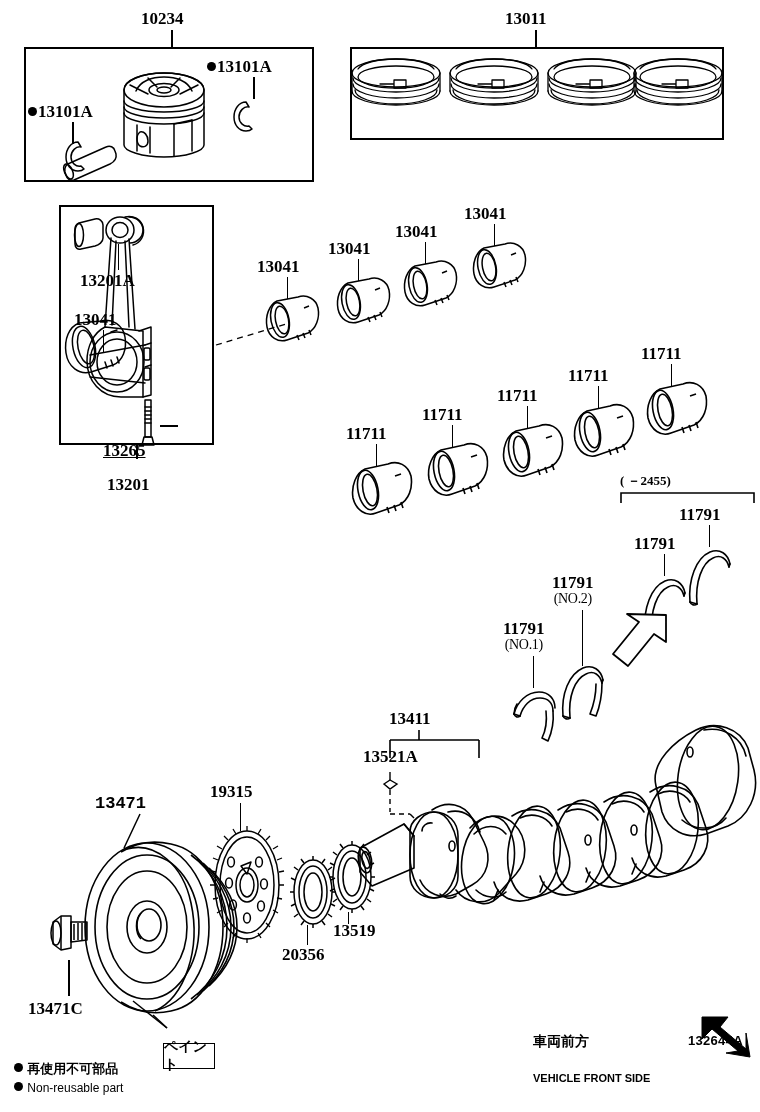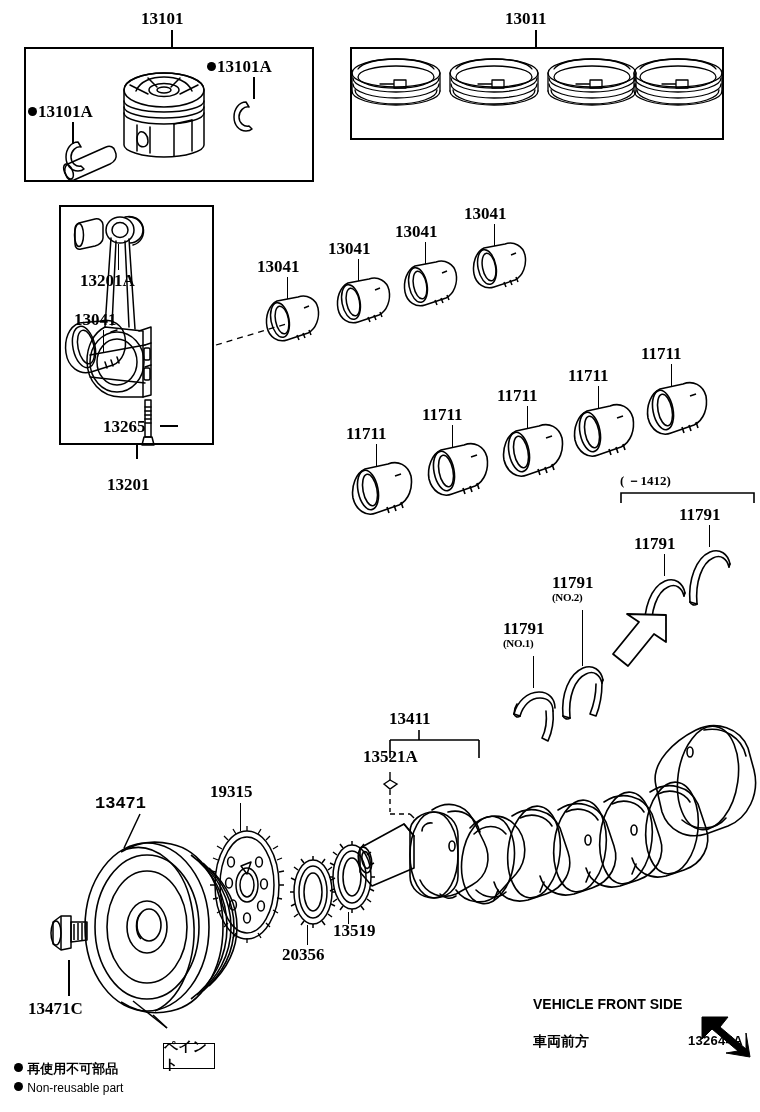--- a/index.html
+++ b/index.html
@@ -21,23 +21,23 @@
     font-family: "Liberation Serif", serif;
     font-weight: bold;
     font-size: 17px;
     color: #000;
     white-space: nowrap;
     line-height: 1.05;
   }
   .lbl.sm { font-size: 12px; font-weight: bold; }
   .sub {
     display: block;
-    font-size: 11px;
-    font-weight: bold;
-    text-align: left;
+    font-size: 14px;
+    font-weight: normal;
+    text-align: center;
     letter-spacing: -0.3px;
   }
   .bullet {
     display: inline-block;
     width: 9px; height: 9px;
     border-radius: 50%;
     background: #000;
     vertical-align: 1px;
     margin-right: 1px;
   }
@@ -88,21 +88,21 @@
     font-size: 14px;
     font-weight: bold;
     background: #fff;
   }
 </style>
 </head>
 <body>
 
 <div id="page">
 
-  <div class="lbl" style="left:141px; top:10px;">13101</div>
+  <div class="lbl" style="left:141px; top:10px;">10234</div>
   <div class="leader" style="left:171px; top:30px; width:1.6px; height:18px;"></div>
   <div class="box" style="left:24px; top:47px; width:290px; height:135px;"></div>
 
   <svg class="art" style="left:24px; top:47px;" width="292" height="137" viewBox="0 0 292 137">
     <g fill="none" stroke="#000" stroke-width="1.5" stroke-linejoin="round" stroke-linecap="round">
 
       <path d="M100 43 C100 33 118 26 140 26 C162 26 180 33 180 43 L180 98 C180 104 162 110 140 110 C118 110 100 104 100 98 Z"></path>
       <ellipse cx="140" cy="43" rx="40" ry="17"></ellipse>
 
       <path d="M112 44 C116 34 128 30 140 30 C152 30 164 34 168 44"></path>
@@ -199,21 +199,21 @@
       <path d="M86 202 L92 202 M86 206 L92 206 M86 210 L92 210 M86 214 L92 214 M86 218 L92 218"></path>
     </g>
   </svg>
 
   <div class="lbl" style="left:80px; top:272px;">13201A</div>
   <div class="leader" style="left:118px; top:244px; width:1.4px; height:26px;"></div>
 
   <div class="lbl" style="left:74px; top:311px;">13041</div>
   <div class="leader" style="left:103px; top:330px; width:1.4px; height:22px;"></div>
 
-  <div class="lbl" style="left:103px; top:418px;">13265</div>
+  <div class="lbl" style="left:103px; top:442px;text-decoration:underline;">13265</div>
   <div class="leader" style="left:160px; top:425px; width:18px; height:1.6px;"></div>
 
   <svg class="art" style="left:214px; top:320px;" width="80" height="30" viewBox="0 0 80 30">
     <path d="M2 25 L72 4" fill="none" stroke="#000" stroke-width="1.3" stroke-dasharray="6 5"></path>
   </svg>
 
   <div class="lbl" style="left:257px; top:258px;">13041</div>
   <div class="leader" style="left:287px; top:277px; width:1.4px; height:22px;"></div>
   <svg class="art" style="left:264px; top:295px;" width="56" height="50" viewBox="0 0 56 50">
     <g fill="none" stroke="#000" stroke-width="1.5" stroke-linejoin="round">
@@ -314,21 +314,21 @@
   <svg class="art" style="left:646px; top:382px;" width="62" height="56" viewBox="0 0 62 56">
     <g fill="none" stroke="#000" stroke-width="1.6" stroke-linejoin="round">
       <path d="M14 7 C5 11 0 24 2 36 C5 48 15 55 25 51 L48 43 C58 38 62 26 60 14 C57 3 47 -2 37 2 Z"></path>
       <ellipse cx="17" cy="28" rx="10" ry="20" transform="rotate(-11 17 28)"></ellipse>
       <ellipse cx="19" cy="28" rx="7" ry="16" transform="rotate(-11 19 28)"></ellipse>
       <path d="M36 45 L38 51 M43 43 L45 49 M50 40 L52 46"></path>
       <path d="M44 14 L50 12"></path>
     </g>
   </svg>
 
-  <div class="lbl sm" style="left:620px; top:474px; font-size:13px;">(   －1412)</div>
+  <div class="lbl sm" style="left:620px; top:474px; font-size:13px;">(   －2455)</div>
   <svg class="art" style="left:620px; top:492px;" width="136" height="12" viewBox="0 0 136 12">
     <path d="M1 11 L1 1 L134 1 L134 11" fill="none" stroke="#000" stroke-width="1.6"></path>
   </svg>
 
   <div class="lbl" style="left:679px; top:506px;">11791</div>
   <div class="leader" style="left:709px; top:525px; width:1.4px; height:22px;"></div>
   <svg class="art" style="left:686px; top:546px;" width="46" height="62" viewBox="0 0 46 62">
     <g fill="none" stroke="#000" stroke-width="1.6" stroke-linejoin="round" stroke-linecap="round">
       <path d="M4 56 C2 34 10 12 24 6 C34 2 42 8 44 18"></path>
       <path d="M11 58 C9 36 16 17 27 12 C35 8 41 13 43 21"></path>
@@ -530,21 +530,21 @@
       <ellipse cx="24" cy="35" rx="19" ry="32"></ellipse>
       <ellipse cx="24" cy="35" rx="14" ry="26"></ellipse>
       <ellipse cx="24" cy="35" rx="9" ry="19"></ellipse>
       <path d="M5 35 L1 35 M6 23 L2 21 M9 13 L5 10 M15 6 L12 2 M24 3 L24 -1 M33 6 L36 2 M39 13 L43 10 M42 23 L46 21 M43 35 L47 35 M42 47 L46 49 M39 57 L43 60 M33 64 L36 68 M24 67 L24 71 M15 64 L12 68 M9 57 L5 60 M6 47 L2 49"></path>
     </g>
   </svg>
   <div class="leader" style="left:348px; top:912px; width:1.4px; height:12px;"></div>
   <div class="lbl" style="left:333px; top:922px;">13519</div>
 
   <div class="footer-txt jp" style="left:533px; top:1001px; font-size:14px;">車両前方</div>
-  <div class="footer-txt" style="left:533px; top:996px; font-size:14px;">VEHICLE FRONT SIDE</div>
+  <div class="footer-txt" style="left:533px; top:1072px; font-size:11px;">VEHICLE FRONT SIDE</div>
   <svg class="art" style="left:700px; top:1013px;" width="52" height="46" viewBox="0 0 52 46">
     <path d="M2 4 L28 4 L20 14 L46 36 L46 20 L50 44 L26 40 L38 38 L12 16 L2 26 Z" fill="#000" stroke="#000" stroke-width="1"></path>
   </svg>
 
   <div class="legend-row" style="left:14px; top:1060px;">
     <span class="bullet"></span>
     <span class="jp">再使用不可部品</span>
   </div>
   <div class="legend-row" style="left:14px; top:1081px;">
     <span class="bullet"></span>

